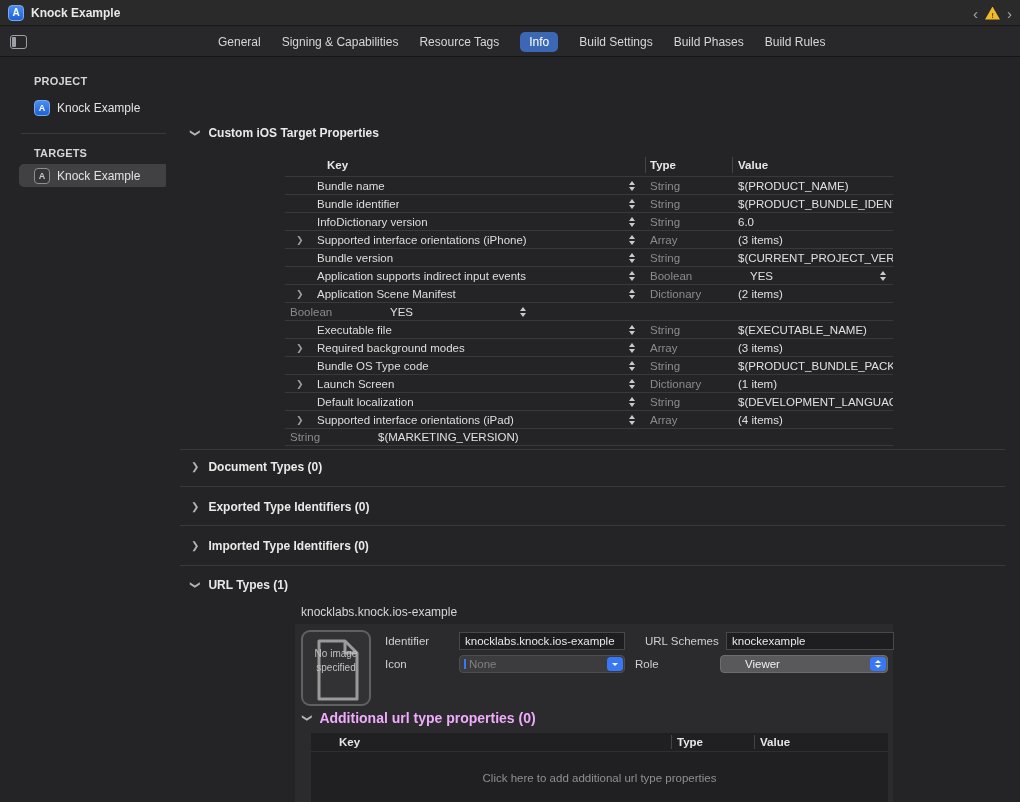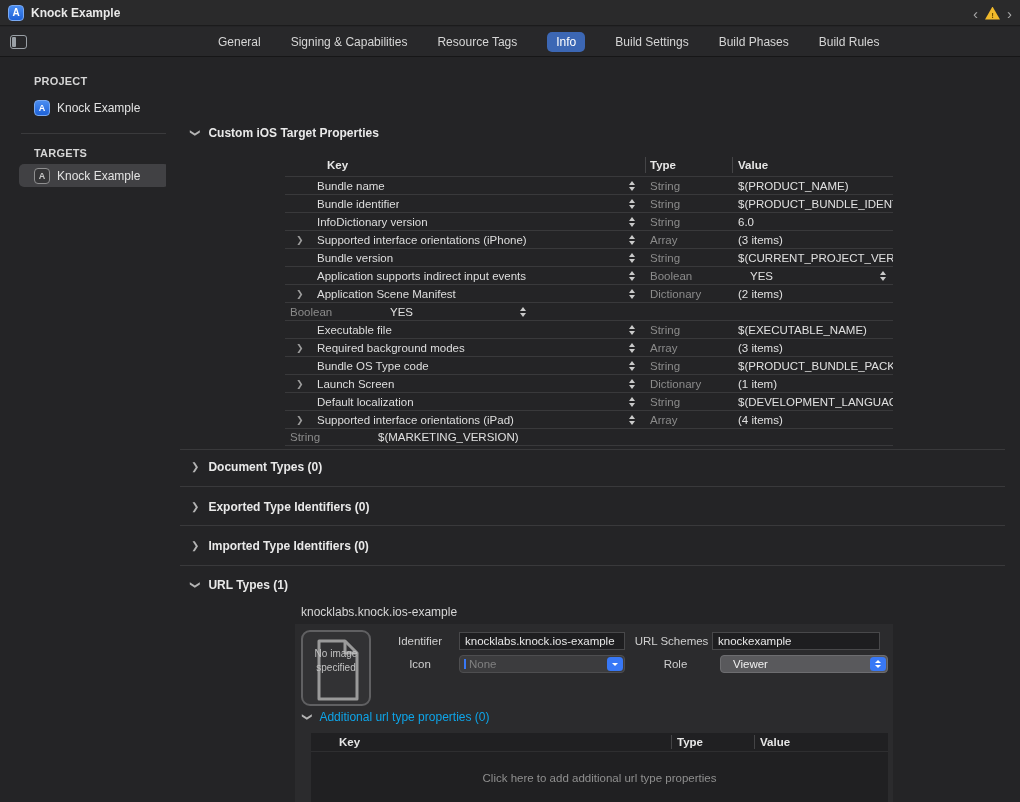--- a/index.html
+++ b/index.html
@@ -17,21 +17,21 @@
   .nav-chev { color:#a8a8a8; font-size:15px; line-height:1; cursor:default; }
   .warn-tri { width:15px; height:13px; background:#f0b92b; clip-path:polygon(50% 0,100% 100%,0 100%);
     display:flex; align-items:flex-end; justify-content:center; color:#6b4e00; font-size:8px; font-weight:bold; }
 
   .tabbar { position:absolute; left:0; top:27px; width:1020px; height:30px; background:#28282a;
     border-bottom:1px solid #161617; }
   .sb-toggle { position:absolute; left:10px; top:8px; width:17px; height:14px; border:1.5px solid #9aa0a6;
     border-radius:3px; }
   .sb-toggle::before { content:""; position:absolute; left:1px; top:1px; bottom:1px; width:4px;
     background:#9aa0a6; border-radius:1px; }
-  .tabs { position:absolute; left:218px; top:0; height:30px; display:flex; align-items:center; gap:30px; }
+  .tabs { position:absolute; left:218px; top:0; height:30px; display:flex; align-items:center; gap:21px; }
   .tab { color:#d6d6d6; font-size:12px; white-space:nowrap; cursor:default; }
   .tab.active { background:#3c67b4; color:#fff; border-radius:5px; padding:3px 9px; }
 
   
   .sidebar { position:absolute; left:12px; top:58px; width:165px; height:744px; background:#242426;
     border-right:1px solid #1a1a1b; }
   .side-h { color:#d5d5d5; font-size:11px; font-weight:bold; letter-spacing:.2px; margin:0 0 0 22px; }
   .side-item { display:flex; align-items:center; gap:7px; margin-left:22px; height:22px; }
   .side-item .label { color:#e2e2e2; font-size:12px; white-space:nowrap; }
   .mini-icon { width:16px; height:16px; border-radius:4px; font-size:9px; font-weight:bold;
@@ -76,38 +76,38 @@
 
   
   .url-name { position:absolute; left:135px; top:547px; color:#d6d6d6; font-size:12px; }
   .card { position:absolute; left:129px; top:566px; width:598px; height:189px; background:#2b2b2d; }
   .imgwell { position:absolute; left:6px; top:6px; width:70px; height:76px; border:2px solid #606062;
     border-radius:9px; background:#323234; }
   .imgwell svg { position:absolute; left:12px; top:7px; }
   .imgwell .ph-text { position:absolute; left:0; right:0; top:15px; text-align:center; color:#c2c2c2;
     font-size:10px; line-height:1.35; }
   .frow { position:absolute; display:flex; align-items:center; height:18px; }
-  .flabel { color:#cfcfcf; font-size:11.5px; text-align:center; white-space:nowrap; }
+  .flabel { color:#cfcfcf; font-size:11.5px; text-align:left; white-space:nowrap; }
   .tfield { height:18px; background:#1e1e20; border:1px solid #48484a; color:#e8e8e8; font-size:11.5px;
     padding:0 5px; font-family:inherit; outline:none; }
   .combo { position:relative; height:18px; background:#3c3c3e; border:1px solid #4e4e50; border-radius:4px;
     display:flex; align-items:center; }
   .combo .caret { position:absolute; left:4px; top:3px; bottom:3px; width:2px; background:#3878f6; }
   .combo .ctext { color:#808080; font-size:11.5px; padding-left:9px; }
   .combo .btn, .popup .btn { position:absolute; right:1px; top:1px; width:16px; height:14px; background:#3878f6;
     border-radius:3.5px; display:flex; align-items:center; justify-content:center; flex-direction:column; gap:1.5px; }
   .btn i { display:block; width:0; height:0; border-left:3px solid transparent; border-right:3px solid transparent; }
   .btn i.u { border-bottom:3.5px solid #fff; }
   .btn i.d { border-top:3.5px solid #fff; }
   .popup { position:relative; height:18px; background:#59595c; border:1px solid #6d6d70; border-radius:4px;
     display:flex; align-items:center; }
-  .popup .ptext { color:#f0f0f0; font-size:11.5px; padding-left:12px; }
+  .popup .ptext { color:#f0f0f0; font-size:11.5px; padding-left:24px; }
 
   .add-head { position:absolute; left:8px; top:86px; display:flex; align-items:center; gap:8px; }
-  .add-head .t { color:#0ea5e9; font-size:12px; }
+  .add-head .t { color:#f0abfc; font-size:14px;font-weight:bold; }
   .itable { position:absolute; left:16px; top:109px; width:577px; }
   .ihead { display:flex; height:19px; align-items:center; background:#202022; border-bottom:1px solid #2e2e30; }
   .ihead div { color:#e6e6e6; font-size:11.5px; font-weight:bold; }
   .ihead .hk { width:360px; padding-left:28px; }
   .ihead .ht { width:83px; padding-left:5px; border-left:1px solid #444446; height:14px; line-height:14px; }
   .ihead .hv { width:134px; padding-left:5px; border-left:1px solid #444446; height:14px; line-height:14px; }
   .ibody { height:51px; background:#202022; display:flex; align-items:center; justify-content:center; }
   .ibody .msg { color:#8f8f8f; font-size:11.5px; }
 </style>
 </head>
@@ -388,21 +388,21 @@
       <svg width="46" height="62" viewBox="0 0 46 62">
         <path d="M4 2 L30 2 L42 14 L42 60 L4 60 Z" fill="none" stroke="#9a9a9a" stroke-width="3" stroke-linejoin="round"></path>
         <path d="M30 2 L30 14 L42 14" fill="none" stroke="#9a9a9a" stroke-width="3" stroke-linejoin="round"></path>
       </svg>
       <div class="ph-text">No image specified</div>
     </div>
 
     <div class="frow" style="left:90px; top:8px;">
       <span class="flabel" style="width:70px">Identifier</span>
       <input class="tfield" style="width: 166px; margin-left: 4px;" value="knocklabs.knock.ios-example">
-      <span class="flabel" style="width:81px; margin-left:6px">URL Schemes</span>
+      <span class="flabel" style="width:81px; margin-left:20px">URL Schemes</span>
       <input class="tfield" style="width: 168px; margin-left: 0;" value="knockexample">
     </div>
 
     <div class="frow" style="left:90px; top:31px;">
       <span class="flabel" style="width:70px">Icon</span>
       <div class="combo" style="width:166px; margin-left:4px">
         <span class="caret"></span>
         <span class="ctext">None</span>
         <span class="btn">
             <i class="d"></i>

